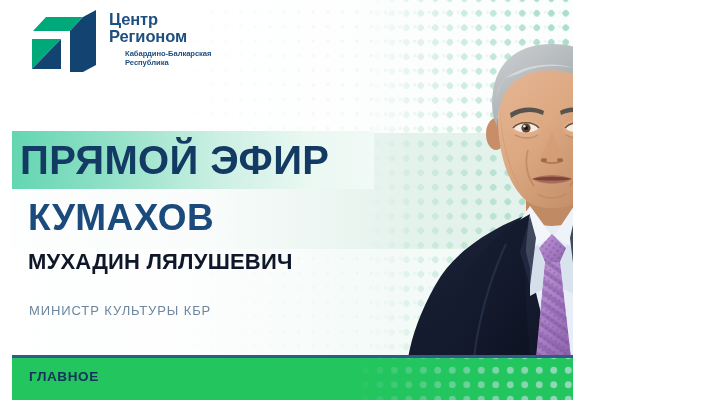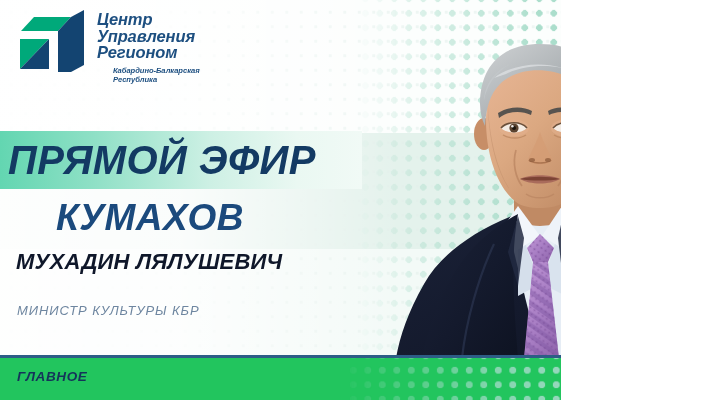--- a/index.html
+++ b/index.html
@@ -5,25 +5,24 @@
   * { margin:0; padding:0; box-sizing:border-box; }
   html, body { width:710px; height:400px; }
   body {
     font-family:"Liberation Sans", sans-serif;
     background:#ffffff;
     overflow:hidden;
     position:relative;
   }
 
   #card {
-    position:absolute; left:0; top:0;
+    position:absolute; left:12px; top:0;
     width:561px; height:400px;
     background:#fdfefe;
     overflow:hidden;
-    font-style:italic;
   }
 
   
   .bg-base {
     position:absolute; inset:0;
     background:#fcfefd;
   }
   
   .bg-dots-faint {
     position:absolute; left:0; top:0; width:710px; height:356px;
@@ -111,21 +110,20 @@
     white-space:nowrap;
   }
 
   
   .name-surname {
     position:absolute; left:16px; top:199px;
     font-size:37px; font-weight:bold;
     color:#1b4a7d; letter-spacing:.4px;
     line-height:37px; white-space:nowrap;
     z-index:20;
-    margin-left:40px;
   }
   .name-given {
     position:absolute; left:16px; top:250px;
     font-size:22px; font-weight:bold;
     color:#0f172a; letter-spacing:.2px;
     line-height:23px; white-space:nowrap;
     z-index:20;
   }
   .position-title {
     position:absolute; left:17px; top:304px;
@@ -319,21 +317,20 @@
 
       <polygon points="57,8 70,1 70,56 57,63" fill="#134471"></polygon>
 
       <polygon points="44,22 57,8 57,63 44,63" fill="#134471"></polygon>
 
       <polygon points="6,30 35,30 6,60" fill="#00a97a"></polygon>
       <polygon points="35,30 35,60 6,60" fill="#134471"></polygon>
     </svg>
     <div class="logo-text">
       <div class="logo-line">Центр</div>
-      <div class="logo-line">Управления</div>
       <div class="logo-line">Регионом</div>
       <div class="logo-sub">Кабардино-Балкарская</div>
       <div class="logo-sub" style="margin-top:0">Республика</div>
     </div>
   </div>
 
   <div class="coat">
     <svg viewBox="0 0 68 80" xmlns="http://www.w3.org/2000/svg">
       <defs>
         <linearGradient id="goldG" x1="0" y1="0" x2="0" y2="1">

